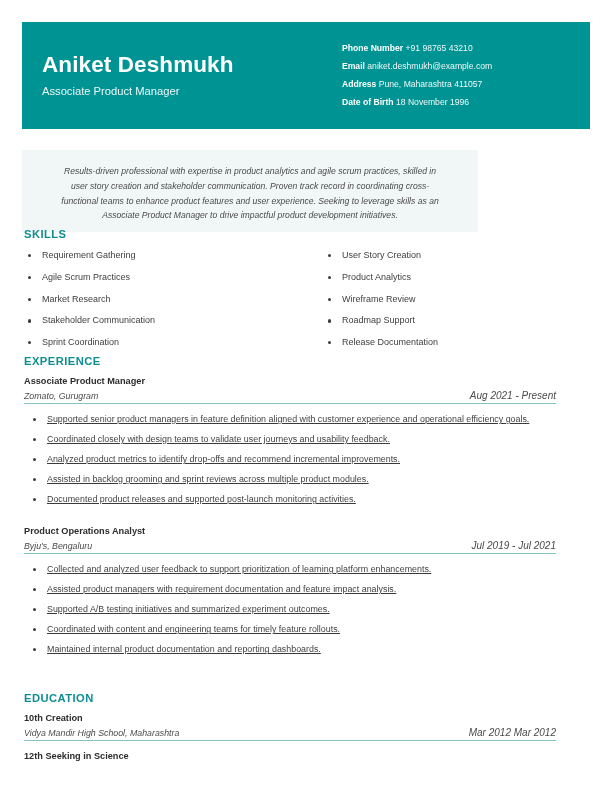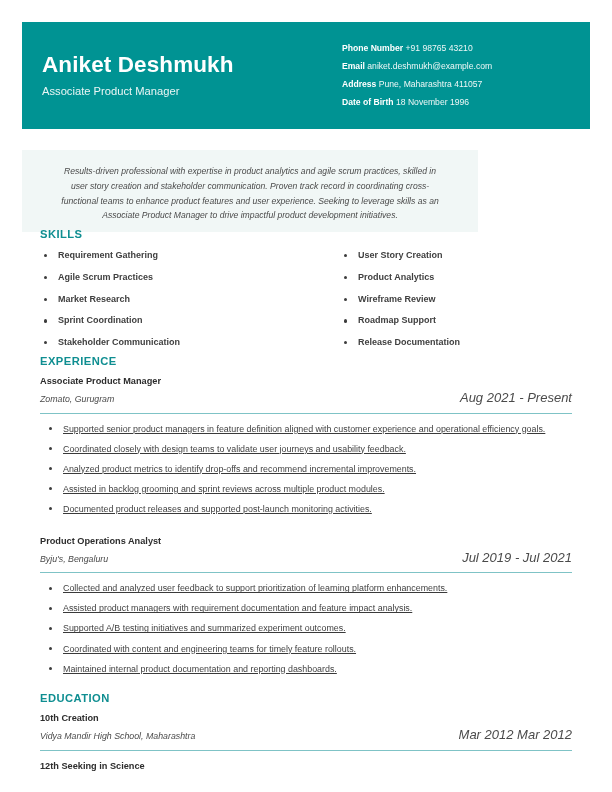--- a/index.html
+++ b/index.html
@@ -87,35 +87,34 @@
   .summary-text {
     font-size: 8.6px;
     font-style: italic;
     color: #4a4a4a;
     line-height: 1.72;
     text-align: center;
     margin: 0;
   }
 
   
-  .section { position: absolute; left: 40px; width: 532px; }
+  .section { position: absolute; left: 24px; width: 532px; }
   .section-title {
     font-size: 11.2px;
     font-weight: bold;
     color: #0f8e91;
     letter-spacing: 0.45px;
     margin: 0 0 9px 0;
   }
 
   
   #skills-section { top: 228px; }
   .skills-cols {
     display: flex;
     margin-top: 11px;
-    font-weight: bold;
   }
   .skills-col {
     width: 50%;
     box-sizing: border-box;
   }
   .skills-col.right { padding-left: 34px; }
   .skill-item {
     position: relative;
     font-size: 9px;
     color: #404040;
@@ -143,30 +142,30 @@
     font-weight: bold;
     color: #2d2d2d;
     line-height: 1.2;
     margin: 0 0 3px 0;
   }
   .entry-meta {
     display: flex;
     justify-content: space-between;
     align-items: baseline;
     border-bottom: 1.3px solid #7fc3c6;
-    padding-bottom: 7px;
+    padding-bottom: 1px;
   }
   .entry-org {
     font-size: 8.8px;
     font-style: italic;
     color: #4a4a4a;
     line-height: 1.2;
   }
   .entry-dates {
-    font-size: 13px;
+    font-size: 10px;
     font-style: italic;
     color: #4a4a4a;
     line-height: 1.2;
     white-space: nowrap;
   }
   .bullets {
     list-style: none;
     margin: 9px 0 0 0;
     padding: 0;
     text-decoration: underline;
@@ -237,22 +236,22 @@
     <p class="summary-text">Results-driven professional with expertise in product analytics and agile scrum practices, skilled in user story creation and stakeholder communication. Proven track record in coordinating cross-functional teams to enhance product features and user experience. Seeking to leverage skills as an Associate Product Manager to drive impactful product development initiatives.</p>
   </div>
 
   <div class="section" id="skills-section">
     <div class="section-title">SKILLS</div>
     <div class="skills-cols">
       <div class="skills-col left">
         <div class="skill-item">Requirement Gathering</div>
         <div class="skill-item">Agile Scrum Practices</div>
         <div class="skill-item">Market Research</div>
+        <div class="skill-item">Stakeholder Communication</div>
         <div class="skill-item">Sprint Coordination</div>
-        <div class="skill-item">Stakeholder Communication</div>
       </div>
       <div class="skills-col right">
         <div class="skill-item">User Story Creation</div>
         <div class="skill-item">Product Analytics</div>
         <div class="skill-item">Wireframe Review</div>
         <div class="skill-item">Roadmap Support</div>
         <div class="skill-item">Release Documentation</div>
       </div>
     </div>
   </div>

